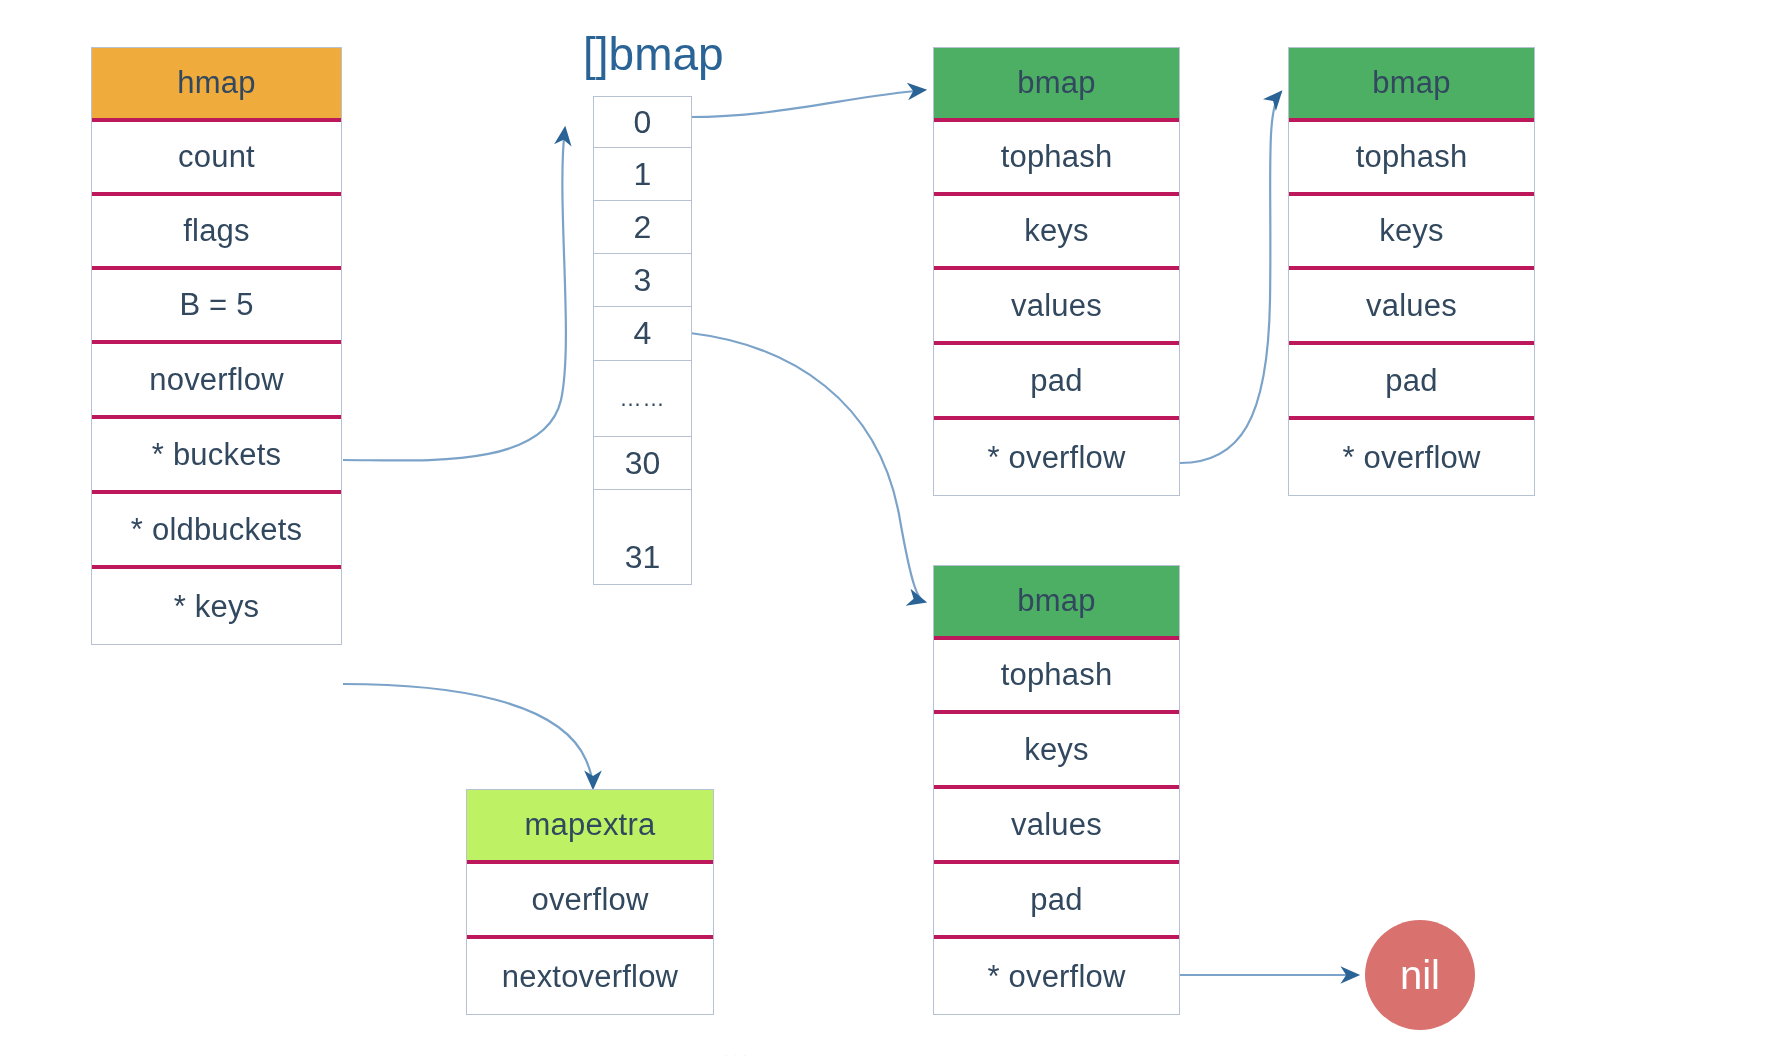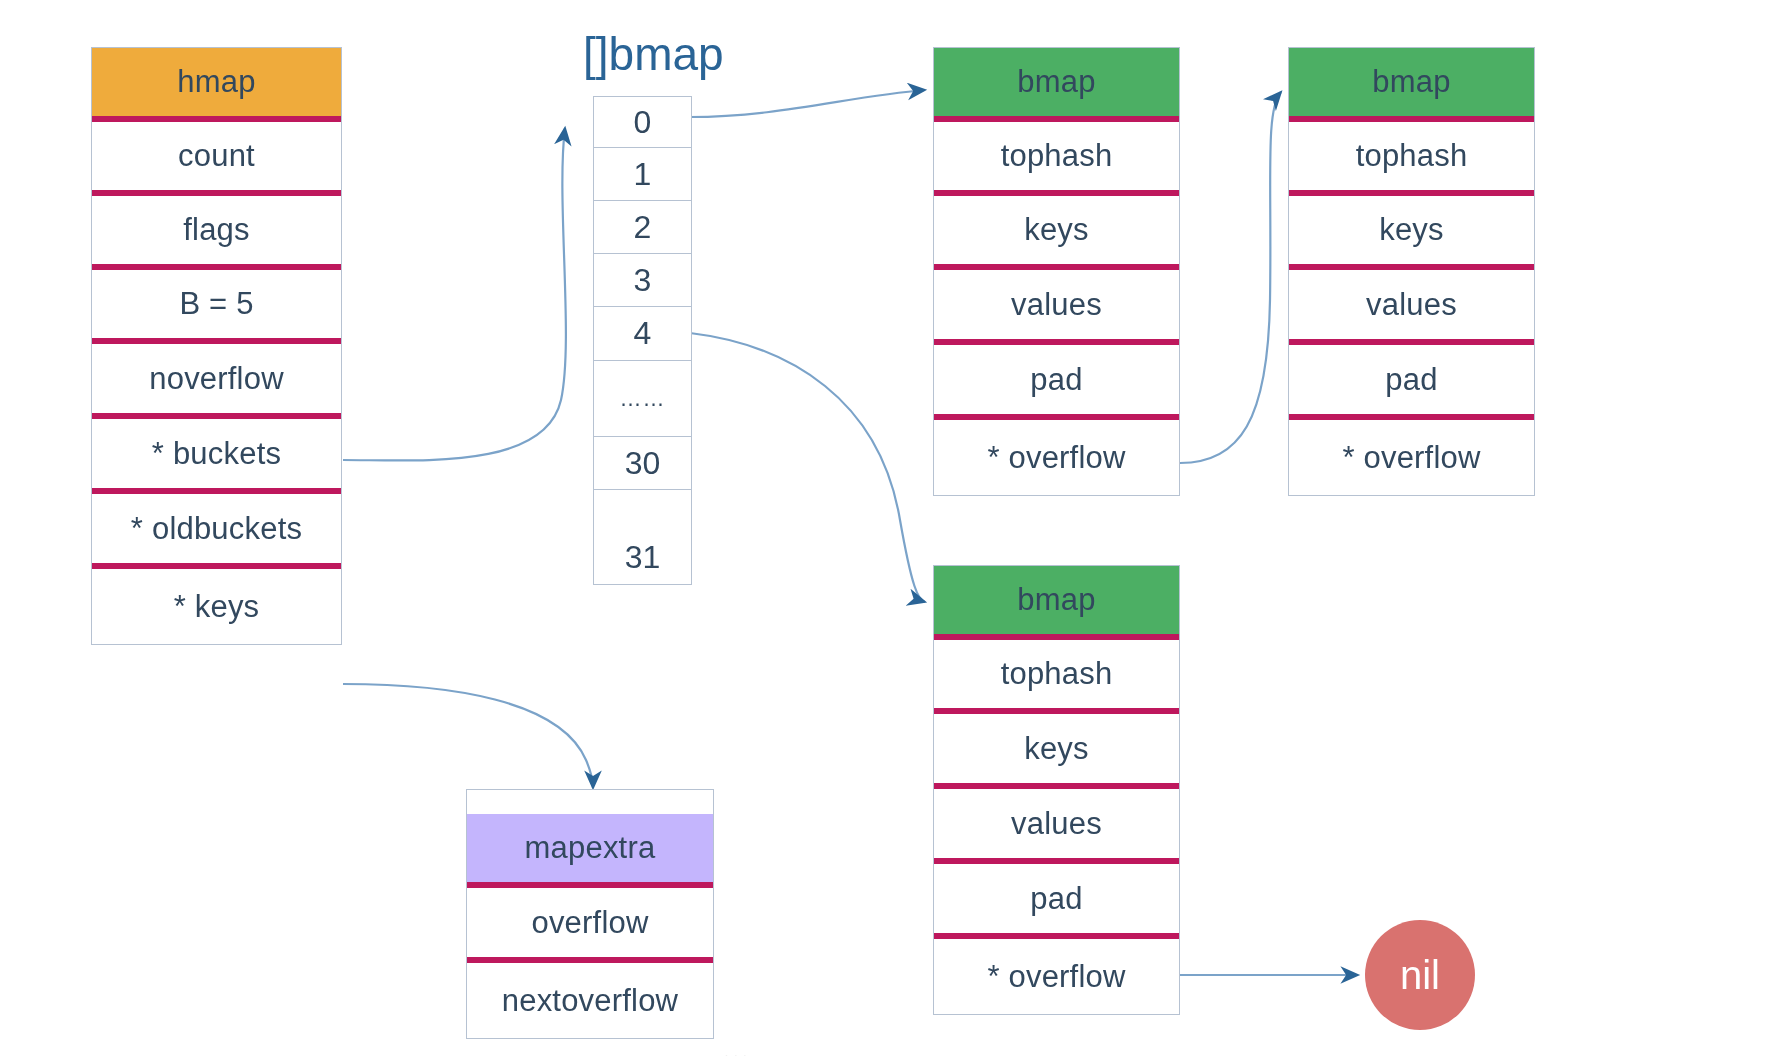--- a/index.html
+++ b/index.html
@@ -33,34 +33,34 @@
     position: absolute;
     box-sizing: border-box;
     border: 1px solid #b6c2d2;
     background: #ffffff;
   }
   .struct .row {
     box-sizing: border-box;
     display: flex;
     align-items: center;
     justify-content: center;
-    border-bottom: 6px solid #be185d;
+    border-bottom: 4px solid #be185d;
     font-size: 31px;
     letter-spacing: .2px;
     color: #32485e;
     white-space: nowrap;
   }
   .struct .row:last-child { border-bottom: none; }
   .struct .hdr {
     font-size: 31px;
     color: #32485e;
   }
   .hdr.orange { background: #efab3c; }
   .hdr.green  { background: #4caf64; }
-  .hdr.pink   { background: #c4b5fd; margin-top: 24px; }
+  .hdr.pink   { background: #bef264; }
 
   
   .array {
     position: absolute;
     box-sizing: border-box;
     border: 1px solid #b6c2d2;
     background: #ffffff;
   }
   .array .cell {
     box-sizing: border-box;

